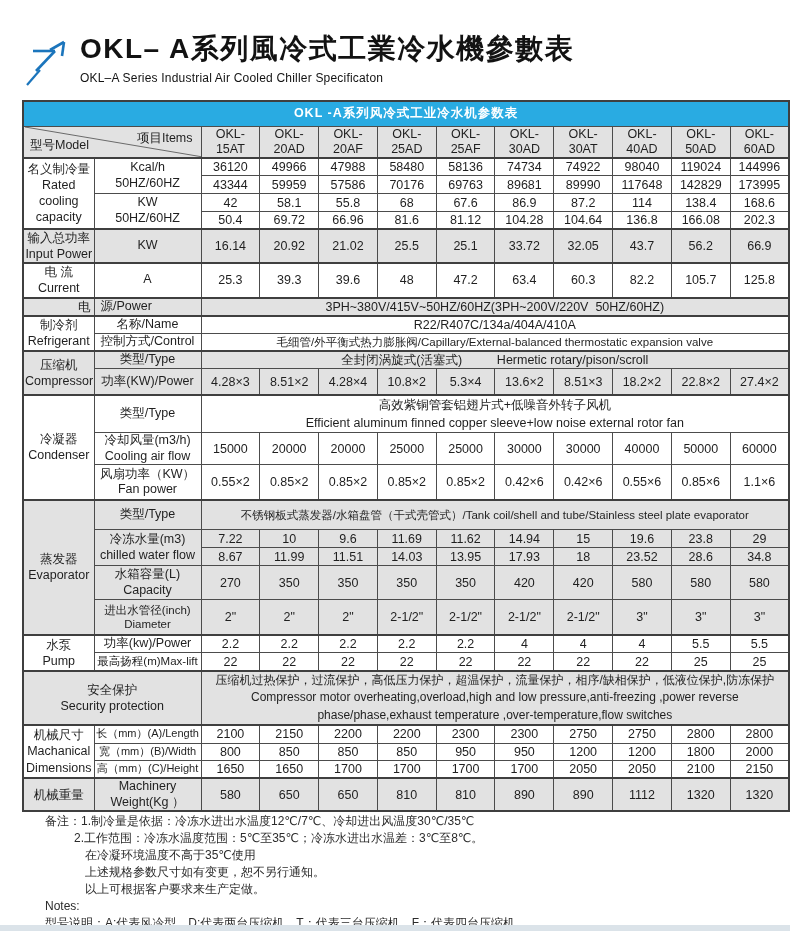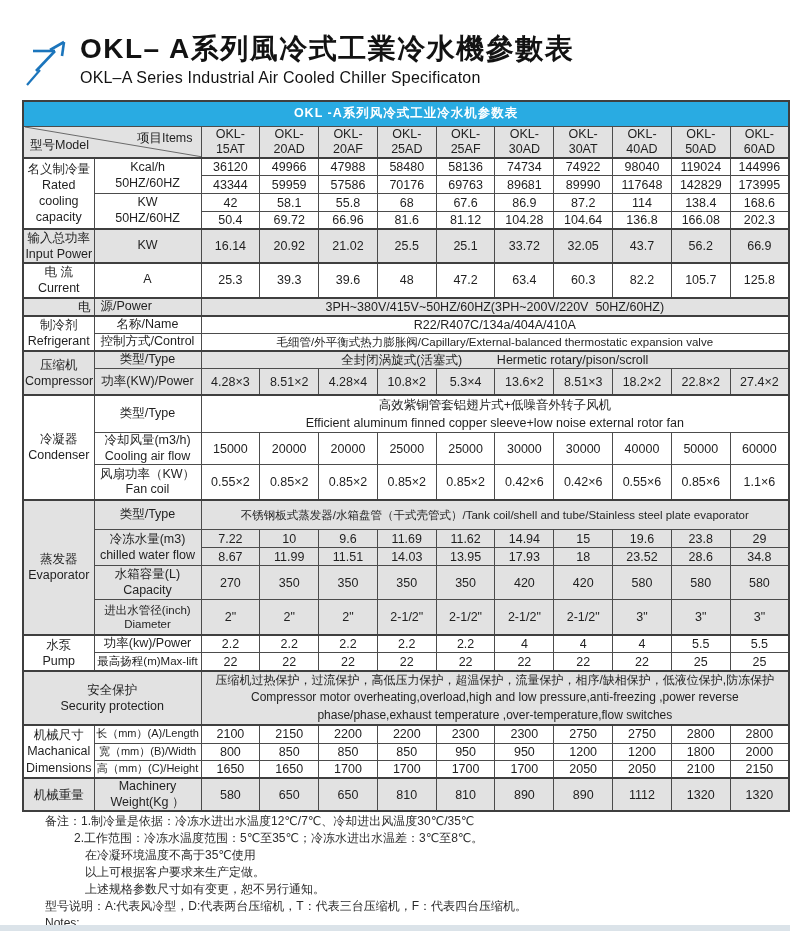--- a/index.html
+++ b/index.html
@@ -7,21 +7,21 @@
     width:790px; height:931px; position:relative;
     background:#ffffff; overflow:hidden;
     font-family:"Liberation Sans","DejaVu Sans",sans-serif;
     color:#1f1f1f;
   }
   
   .page-header { position:absolute; left:24px; top:33px; display:flex; align-items:flex-start; }
   .logo { width:50px; height:52px; margin-right:4px; margin-top:4px; }
   .titles { padding-left:2px; }
   .title-cn { font-size:28px; font-weight:bold; letter-spacing:1.5px; color:#121212; line-height:32px; }
-  .title-en { font-size:16px; color:#121212; line-height:22px; margin-top:2px; letter-spacing:0.2px; }
+  .title-en { font-size:12px; color:#121212; line-height:22px; margin-top:2px; letter-spacing:0.2px; }
 
   
   table.spec {
     position:absolute; left:22px; top:100px; width:766px;
     border-collapse:collapse; table-layout:fixed;
     border:2px solid #3f3f3f;
   }
   table.spec td {
     border:1px solid #4c4c4c;
     text-align:center; vertical-align:middle;
@@ -267,21 +267,21 @@
         <td class="value-cell">25000</td>
         <td class="value-cell">25000</td>
         <td class="value-cell">30000</td>
         <td class="value-cell">30000</td>
         <td class="value-cell">40000</td>
         <td class="value-cell">50000</td>
         <td class="value-cell">60000</td>
       </tr>
       <tr data-row="fan-power" style="height: 35px;">
         <td class="item-cell">风扇功率（KW）
-Fan coil</td>
+Fan power</td>
         <td class="value-cell">0.55×2</td>
         <td class="value-cell">0.85×2</td>
         <td class="value-cell">0.85×2</td>
         <td class="value-cell">0.85×2</td>
         <td class="value-cell">0.85×2</td>
         <td class="value-cell">0.42×6</td>
         <td class="value-cell">0.42×6</td>
         <td class="value-cell">0.55×6</td>
         <td class="value-cell">0.85×6</td>
         <td class="value-cell">1.1×6</td>
@@ -438,19 +438,19 @@
         <td class="value-cell shade">1320</td>
         <td class="value-cell shade">1320</td>
       </tr>
     </tbody>
 </table>
 
 <div class="notes">
     <div class="">备注：1.制冷量是依据：冷冻水进出水温度12℃/7℃、冷却进出风温度30℃/35℃</div>
     <div class="indent-1">2.工作范围：冷冻水温度范围：5℃至35℃；冷冻水进出水温差：3℃至8℃。</div>
     <div class="indent-2">在冷凝环境温度不高于35℃使用</div>
+    <div class="indent-2">上述规格参数尺寸如有变更，恕不另行通知。</div>
     <div class="indent-2">以上可根据客户要求来生产定做。</div>
-    <div class="indent-2">上述规格参数尺寸如有变更，恕不另行通知。</div>
+    <div class="">Notes:</div>
     <div class="">型号说明：A:代表风冷型，D:代表两台压缩机，T：代表三台压缩机，F：代表四台压缩机。</div>
-    <div class="">Notes:</div>
   </div>
 
 <div class="bottom-strip"></div>
 
 </body></html>

